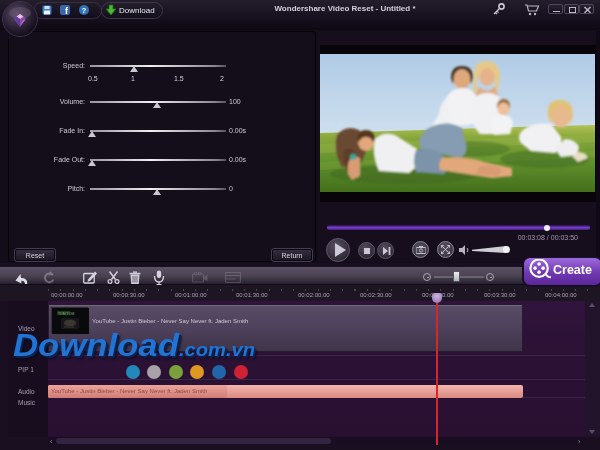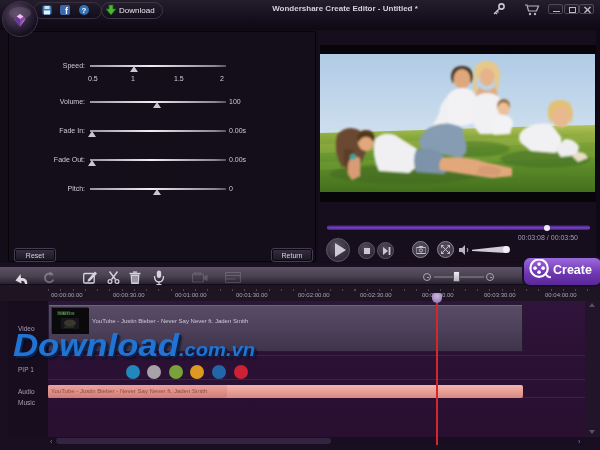--- a/index.html
+++ b/index.html
@@ -73,21 +73,21 @@
       <rect x="0" y="0" width="10" height="10" rx="2" fill="#3b66a8"></rect>
       <text x="6.5" y="9" font-size="9" font-family="Liberation Sans" font-weight="bold" fill="#fff" text-anchor="middle">f</text>
     </svg>
   <svg class="a" style="left:79px;top:5px" width="10" height="10" viewBox="0 0 10 10">
       <circle cx="5" cy="5" r="5" fill="#2f72b8"></circle>
       <text x="5" y="8" font-size="8" font-family="Liberation Sans" font-weight="bold" fill="#fff" text-anchor="middle">?</text>
     </svg>
   <svg class="a" style="left:105px;top:4px" width="12" height="12" viewBox="0 0 12 12">
       <path d="M4 1h4v4h3L6 11 1 5h3z" fill="#4cb832" stroke="#1e6a14" stroke-width="0.8"></path>
     </svg>
-  <div class="a" id="title">Wondershare Create Editor - Untitled *</div>
+  <div class="a" id="title">Wondershare Video Reset - Untitled *</div>
   <svg class="a" style="left:492px;top:3px" width="14" height="13" viewBox="0 0 14 13">
       <circle cx="9.5" cy="3.5" r="2.6" fill="none" stroke="#cac6d2" stroke-width="1.6"></circle>
       <path d="M7.5 5.5 L2 11 M3.5 9.5 l1.5 1.5 M5 8 l1.5 1.5" stroke="#cac6d2" stroke-width="1.4" fill="none"></path>
     </svg>
   <svg class="a" style="left:524px;top:4px" width="17" height="12" viewBox="0 0 17 12">
       <path d="M1 1h2l1.5 6h8l2-5H4" fill="none" stroke="#b8b4c2" stroke-width="1.2"></path>
       <circle cx="6" cy="10" r="1.2" fill="#b8b4c2"></circle>
       <circle cx="11" cy="10" r="1.2" fill="#b8b4c2"></circle>
     </svg>
   <div class="a wbtn" style="left:548px">

